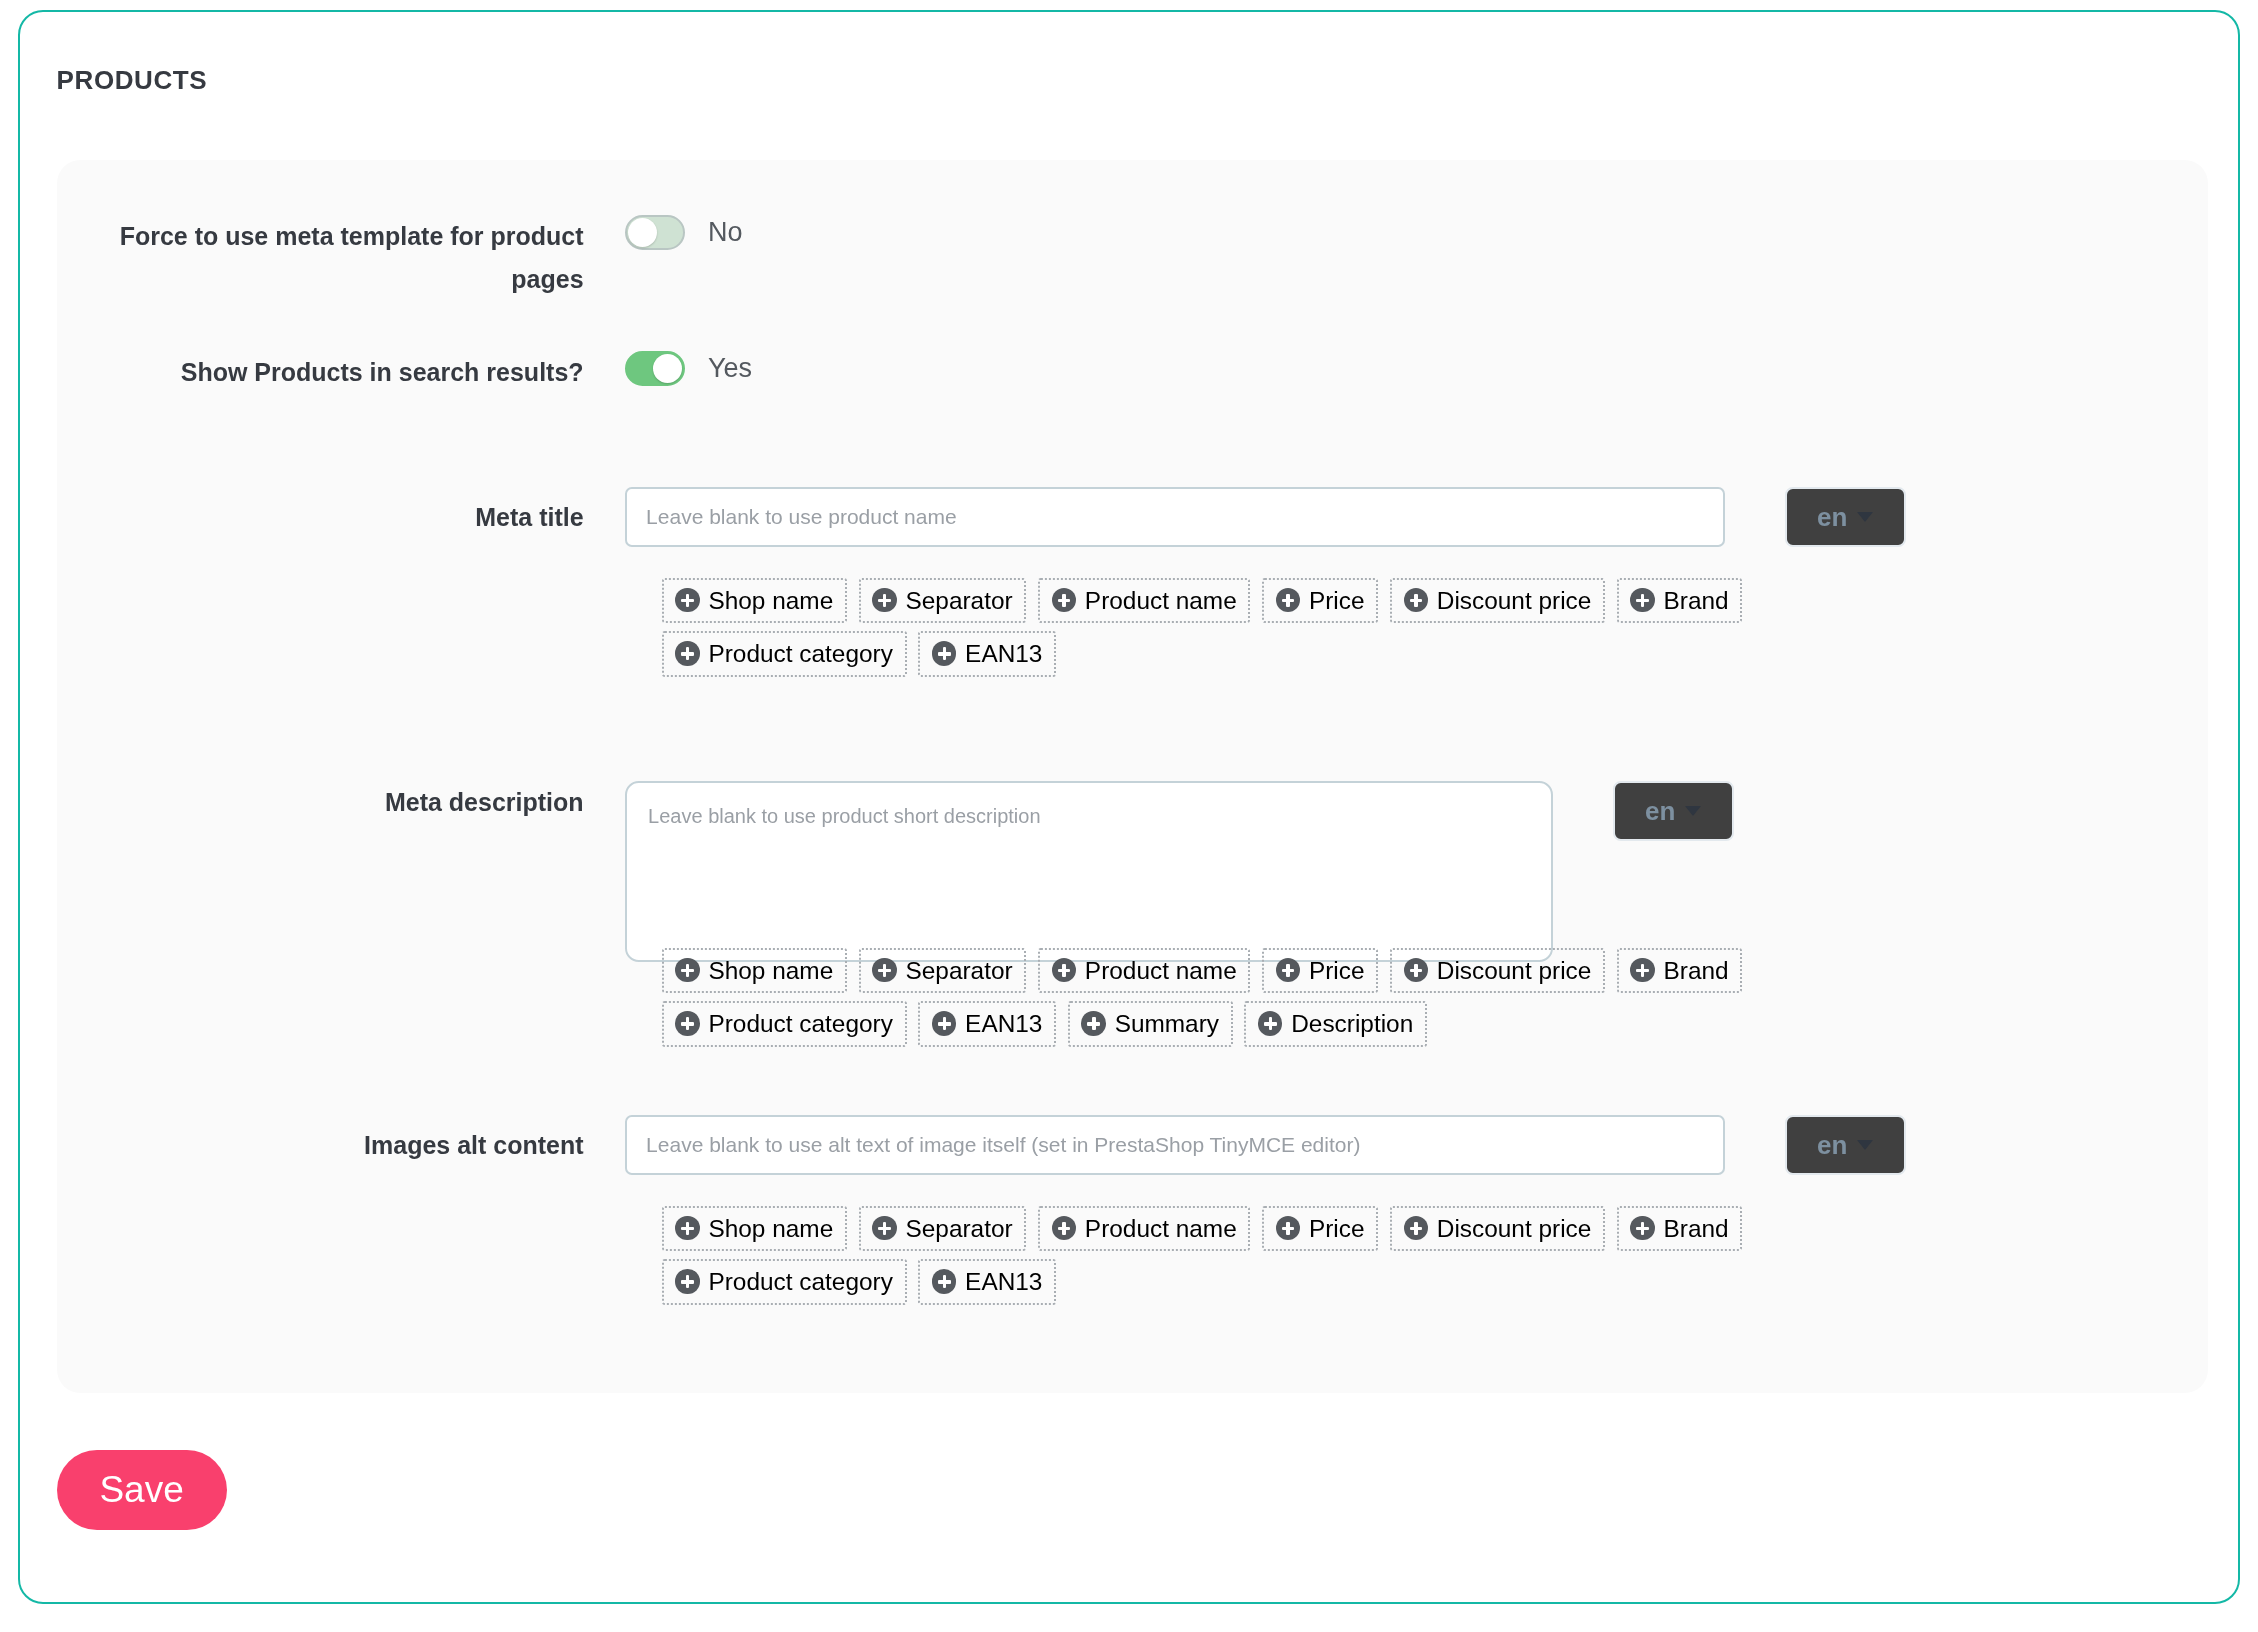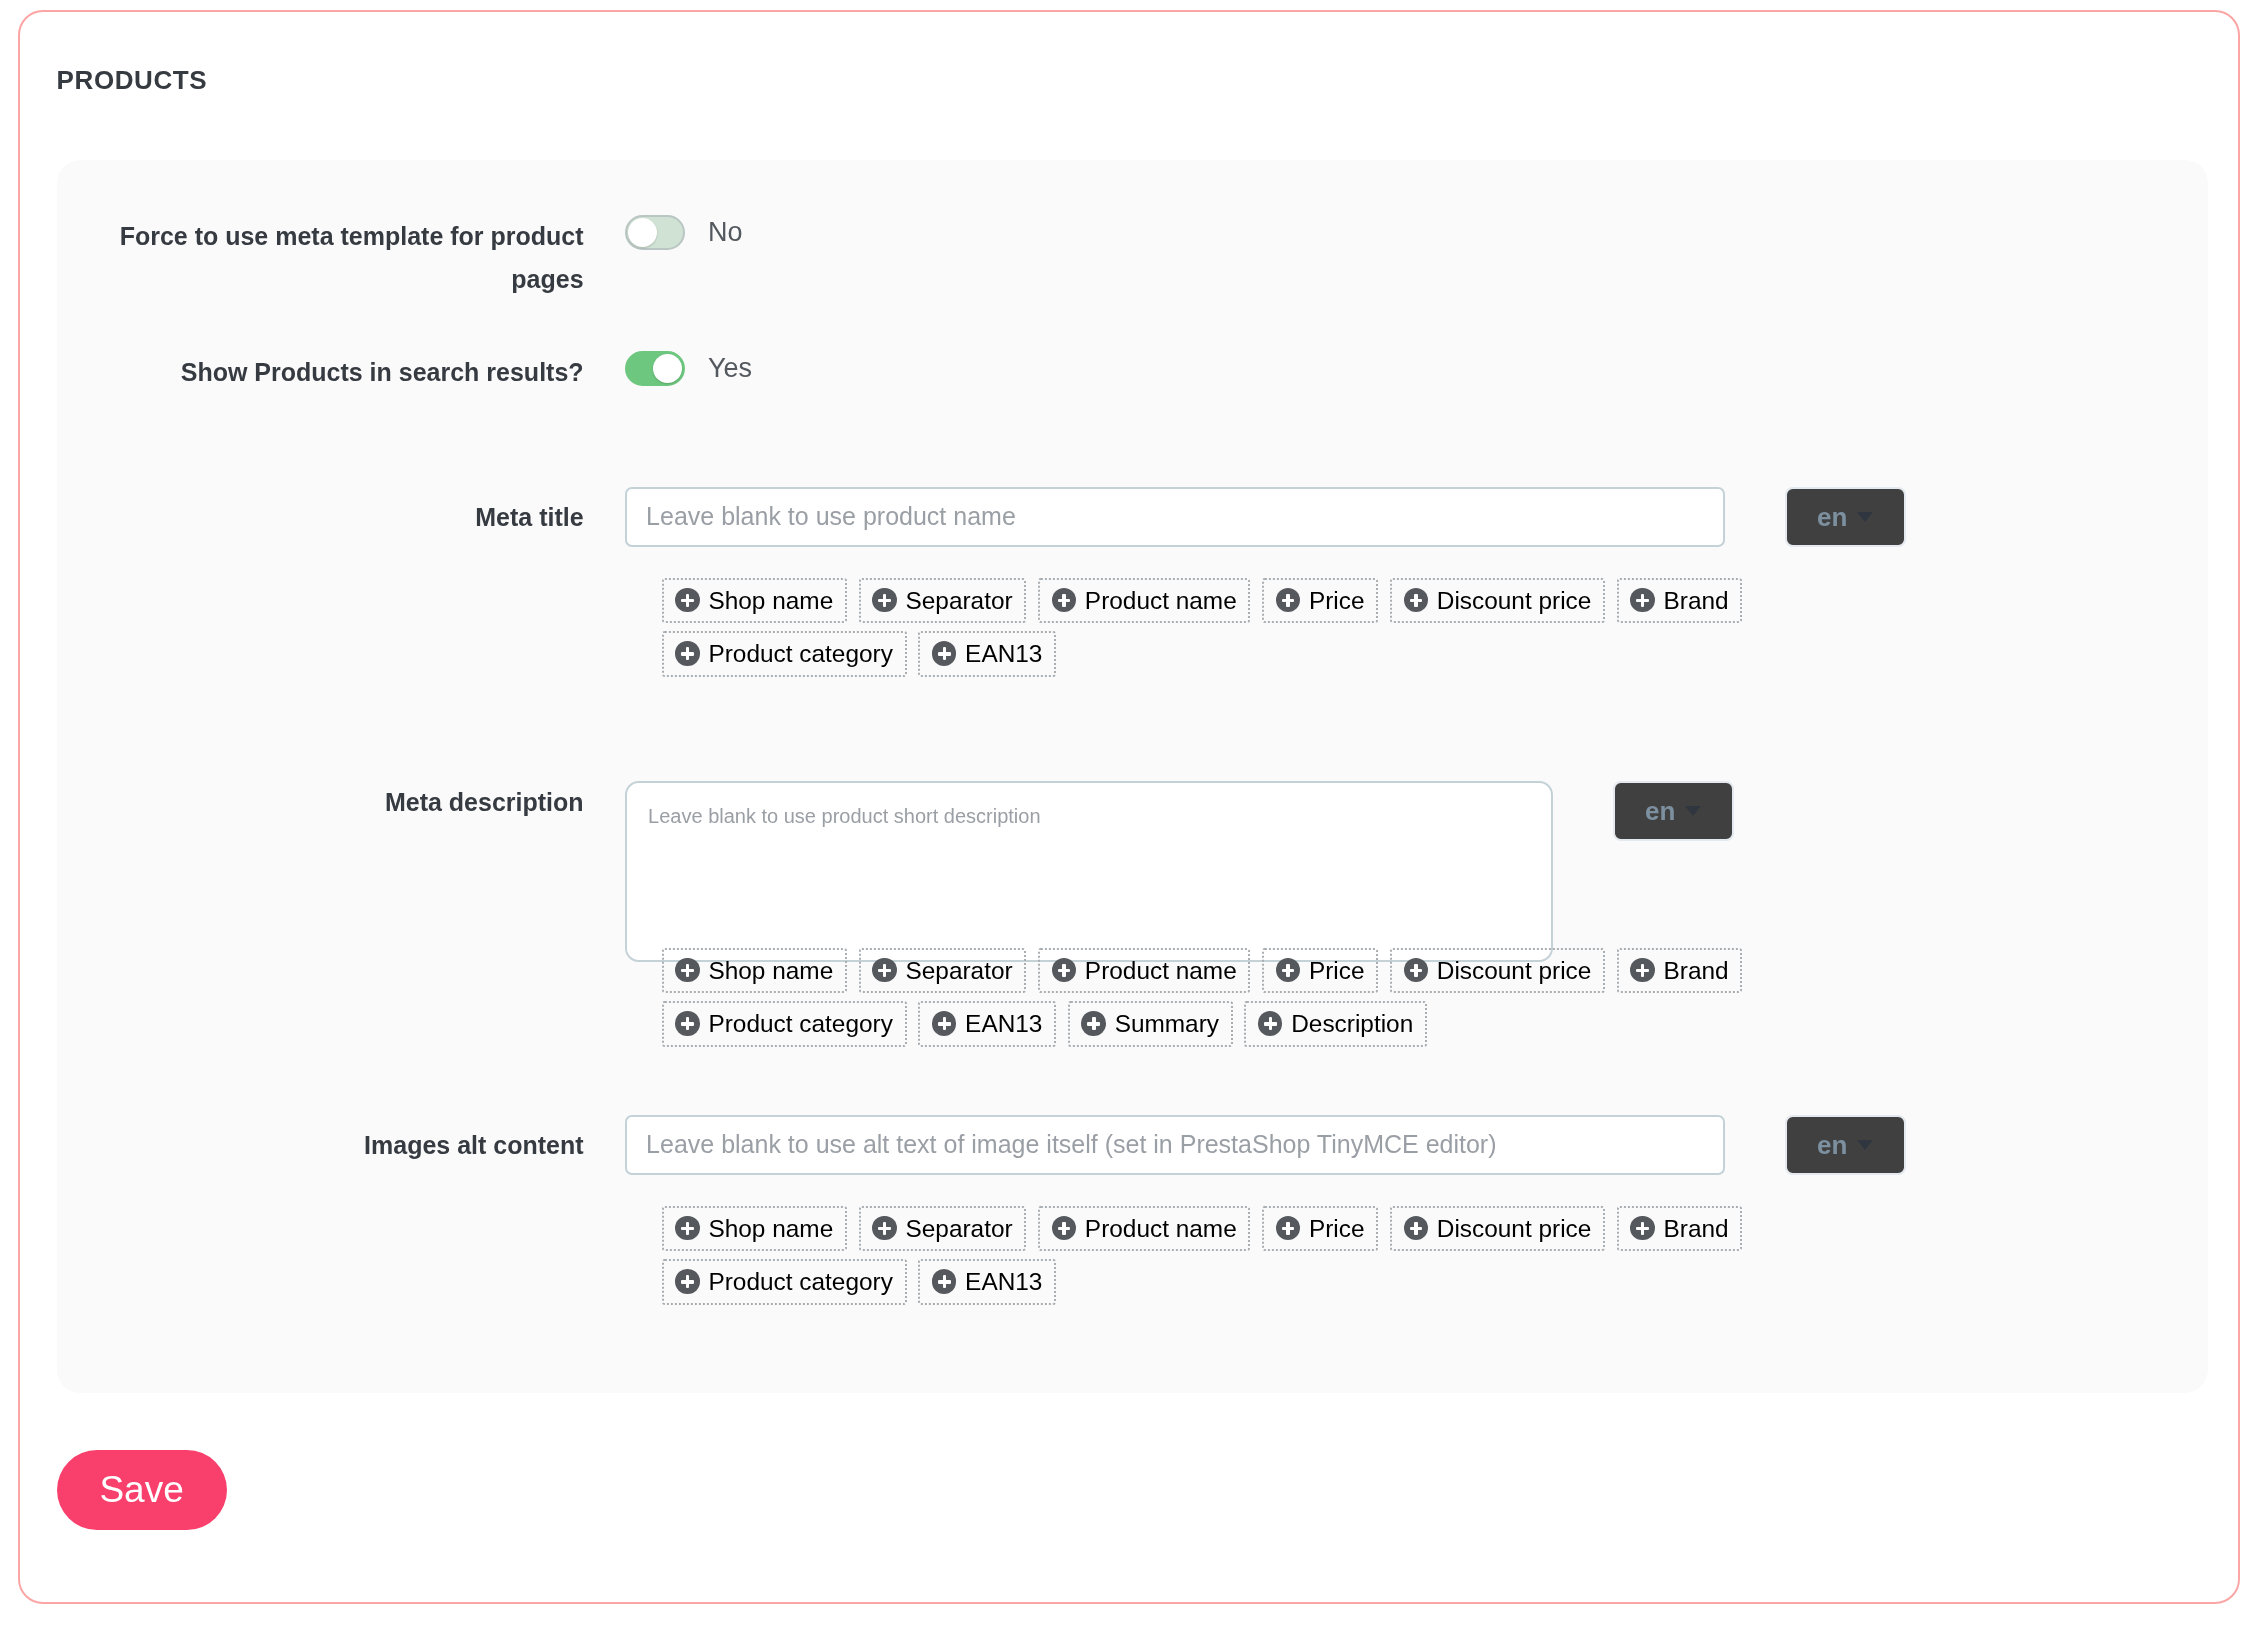--- a/index.html
+++ b/index.html
@@ -16,21 +16,21 @@
   }
 
   
   .card {
     position: absolute;
     left: 17.6px;
     top: 9.8px;
     width: 2222px;
     height: 1594px;
     background: #ffffff;
-    border: 2px solid #fca5a5;
+    border: 2px solid #14b8a6;
     border-radius: 25px;
     box-sizing: border-box;
   }
 
   .card-title {
     position: absolute;
     left: 37px;
     top: 53px;
     font-size: 26px;
     font-weight: 700;
@@ -113,21 +113,21 @@
   .text-input {
     width: 1100px;
     height: 60px;
     background: #ffffff;
     border: 2px solid #c4d2d8;
     border-radius: 6.8px;
     box-sizing: border-box;
     display: flex;
     align-items: center;
     padding: 0 19.5px;
-    font-size: 25px;
+    font-size: 21px;
     color: #9a9fa5;
   }
   .text-area {
     width: 928px;
     height: 181px;
     background: #ffffff;
     border: 2px solid #c4d2d8;
     border-radius: 13.7px;
     box-sizing: border-box;
     padding: 19.5px 21.5px;

